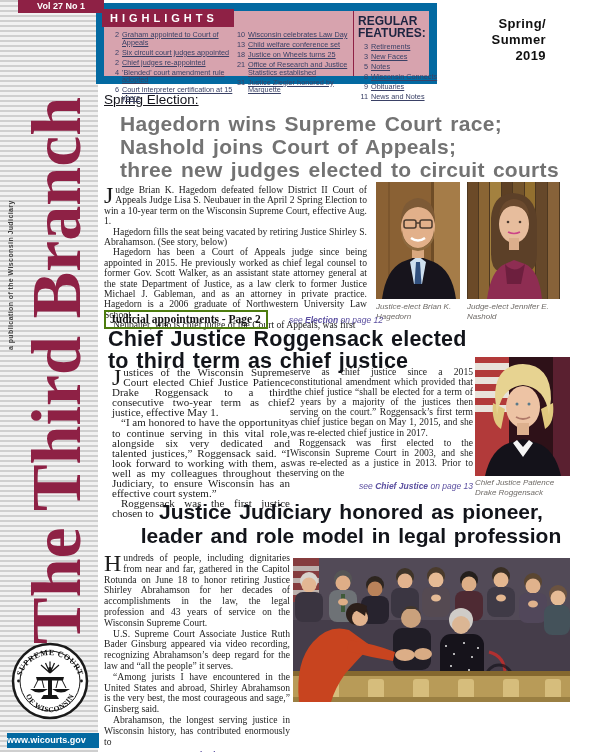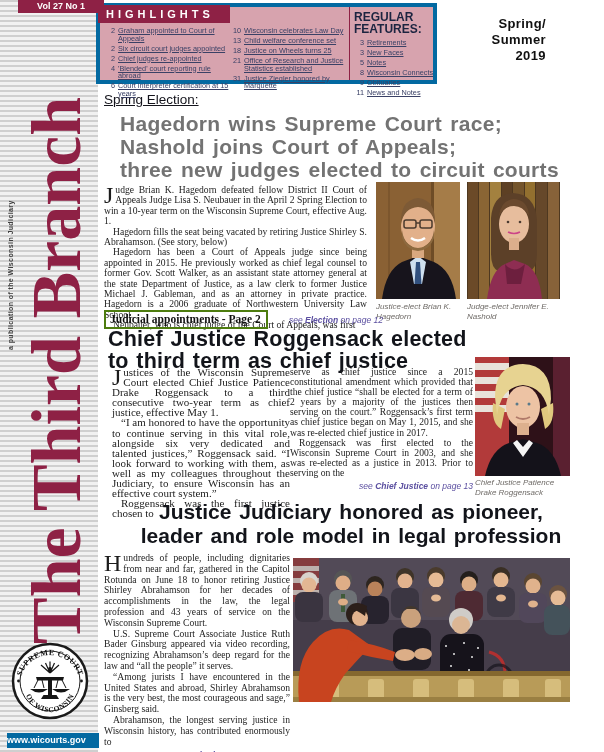--- a/index.html
+++ b/index.html
@@ -16,21 +16,21 @@
      transform:rotate(180deg); font:bold 7px "Liberation Sans",sans-serif; color:#3e3e3e;
      letter-spacing:.4px; z-index:2; }
   .mast { position:absolute; left:14px; top:14px; height:630px; width:86px; writing-mode:vertical-rl;
      transform:rotate(180deg); font:bold 70px/86px "Liberation Serif",serif; color:#8e2145; z-index:2; }
   .seal { position:absolute; left:11px; top:642px; width:78px; height:78px; z-index:2; }
   .site-bar { position:absolute; left:7px; top:733px; width:92px; height:15px; background:#0369a1;
      color:#fff; font:bold 9px/15px "Liberation Sans",sans-serif; text-align:left; z-index:3; cursor:pointer; }
 
   
   .hl-box { position:absolute; left:96px; top:3px; width:341px; height:81px; background:#d7a3ae;
-     border:4px solid #0369a1; z-index:2; }
+     border:8px solid #0369a1; z-index:2; }
   .hl-tab { position:absolute; left:-2px; top:-2px; width:132px; height:18px; background:#8e2145;
      color:#fff; font:bold 11px/18px "Liberation Sans",sans-serif; letter-spacing:4px; padding-left:8px; }
   .hl-col { position:absolute; top:20px; font:7.3px/1.03 "Liberation Sans",sans-serif; color:#3a4166; }
   .hl-col.c1 { left:5px; width:128px; }
   .hl-col.c2 { left:131px; width:117px; }
   .hl-div { position:absolute; left:249px; top:0; width:1px; height:100%; background:#8e2145; }
   .rf-col { position:absolute; left:254px; top:4px; width:81px;
      font:7.3px/1.03 "Liberation Sans",sans-serif; color:#3a4166; }
   .rf-title { font-weight:bold; color:#1c2440; margin-bottom:3px; font-size:12px; }
   .hl-item { display:flex; margin-bottom:2.5px; cursor:pointer; }
@@ -129,21 +129,21 @@
       <div class="hl-item">
           <span class="pg">2</span>
           <span class="lb">Six circuit court judges appointed</span>
         </div>
       <div class="hl-item">
           <span class="pg">2</span>
           <span class="lb">Chief judges re-appointed</span>
         </div>
       <div class="hl-item">
           <span class="pg">4</span>
-          <span class="lb">'Blended' court reporting rule abroad</span>
+          <span class="lb">'Blended' court amendment rule adopted</span>
         </div>
       <div class="hl-item">
           <span class="pg">6</span>
           <span class="lb">Court interpreter certification at 15 years</span>
         </div>
     </div>
 
     <div class="hl-col c2">
       <div class="hl-item">
           <span class="pg">10</span>

